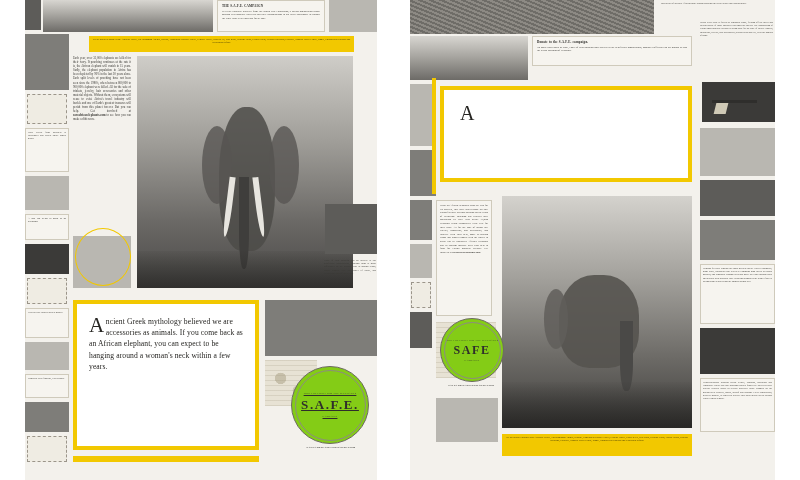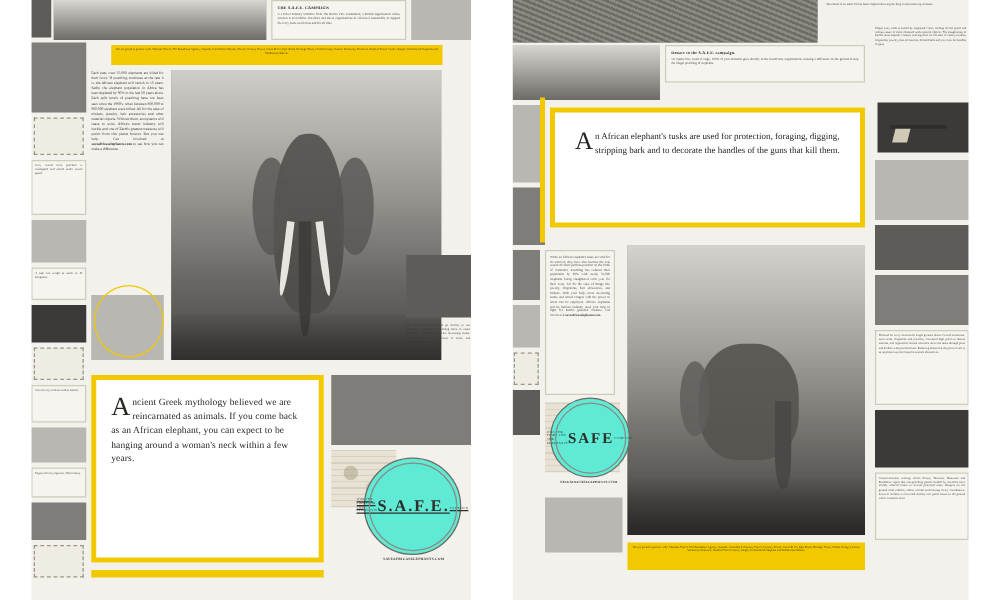--- a/index.html
+++ b/index.html
@@ -103,23 +103,23 @@
     line-height:10.6px;
   }
   .quote2 .drop{
     float:left;font-size:20px;line-height:16px;padding-right:1.5px;margin-top:1px;
   }
 
   
   .safelogo{
     position:absolute;
     border-radius:50%;
-    background:#5eead4;
+    background:#84cc16;
     border:1.2px solid #6d6a63;
-    display:flex;flex-direction:row;align-items:center;justify-content:center;
+    display:flex;flex-direction:column;align-items:center;justify-content:center;
     text-align:left;
     color:#2f2e2b;
   }
   .safelogo .ring{
     position:absolute;inset:2.5px;border-radius:50%;border:.8px solid #8d8a83;
   }
   .safelogo .arc{
     font-size:2.6px;letter-spacing:.2px;text-transform:uppercase;
   }
   .safelogo .word{
@@ -213,21 +213,21 @@
     <div class="blk photo tex dark" style="left:300px;top:204px;width:52px;height:50px;"></div>
     <div class="blk" style="left:298px;top:258px;width:54px;height:40px;padding:1px;">
       <div class="txt cap">100% of your donation will go directly to our beneficiary organisations, enabling them to make differences on the ground. Like de-snaring teams, armed rangers with the power of arrest, and surveillance aircraft in the sky.</div>
     </div>
 
     <div class="blk photo tex light" style="left:48px;top:236px;width:58px;height:52px;"></div>
 
     <div class="blk yellowbox" style="left:48px;top:300px;width:186px;height:150px;padding:12px 12px;">
       <div class="quote">
         <span class="drop">A</span>
-        <span>ncient Greek mythology believed we are reincarnated as animals. If you come back as an African elephant, you can expect to be hanging around a woman's neck within a few years.</span>
+        <span>ncient Greek mythology believed we are accessories as animals. If you come back as an African elephant, you can expect to be hanging around a woman's neck within a few years.</span>
       </div>
     </div>
 
     <div class="blk yellowstrip" style="left:48px;top:456px;width:186px;height:6px;"></div>
 
     <div class="blk photo tex mid" style="left:240px;top:300px;width:112px;height:56px;"></div>
     <div class="blk map" style="left:240px;top:360px;width:52px;height:46px;"></div>
 
     <div class="safelogo" style="left:266px;top:366px;width:76px;height:76px;text-decoration:underline;">
       <div class="ring"></div>
@@ -261,21 +261,20 @@
       <div style="position:absolute;left:14%;top:44%;width:62%;height:9%;background:#2f2e2c;"></div>
       <div style="position:absolute;left:18%;top:53%;width:16%;height:28%;background:#cfc9b6;transform:skewX(-14deg);"></div>
     </div>
 
     <div class="blk photo tex light" style="left:0;top:84px;width:26px;height:62px;"></div>
     <div class="blk photo tex mid" style="left:0;top:150px;width:26px;height:46px;"></div>
 
     <div class="blk yellowbox" style="left:30px;top:86px;width:252px;height:96px;padding:14px 16px;">
       <div class="quote2">
         <span class="drop">A</span>
-        <span>n African elephant's tusks are used for protection, foraging, digging, stripping bark and to decorate the handles of the guns that kill them.</span>
       </div>
     </div>
 
     <div class="blk yellowstrip" style="left:22px;top:78px;width:4px;height:116px;"></div>
 
     <div class="blk photo tex light" style="left:290px;top:128px;width:75px;height:48px;"></div>
     <div class="blk photo tex dark" style="left:290px;top:180px;width:75px;height:36px;"></div>
 
     <div class="blk paperbox" style="left:26px;top:200px;width:56px;height:116px;padding:3px;">
       <div class="txt">

